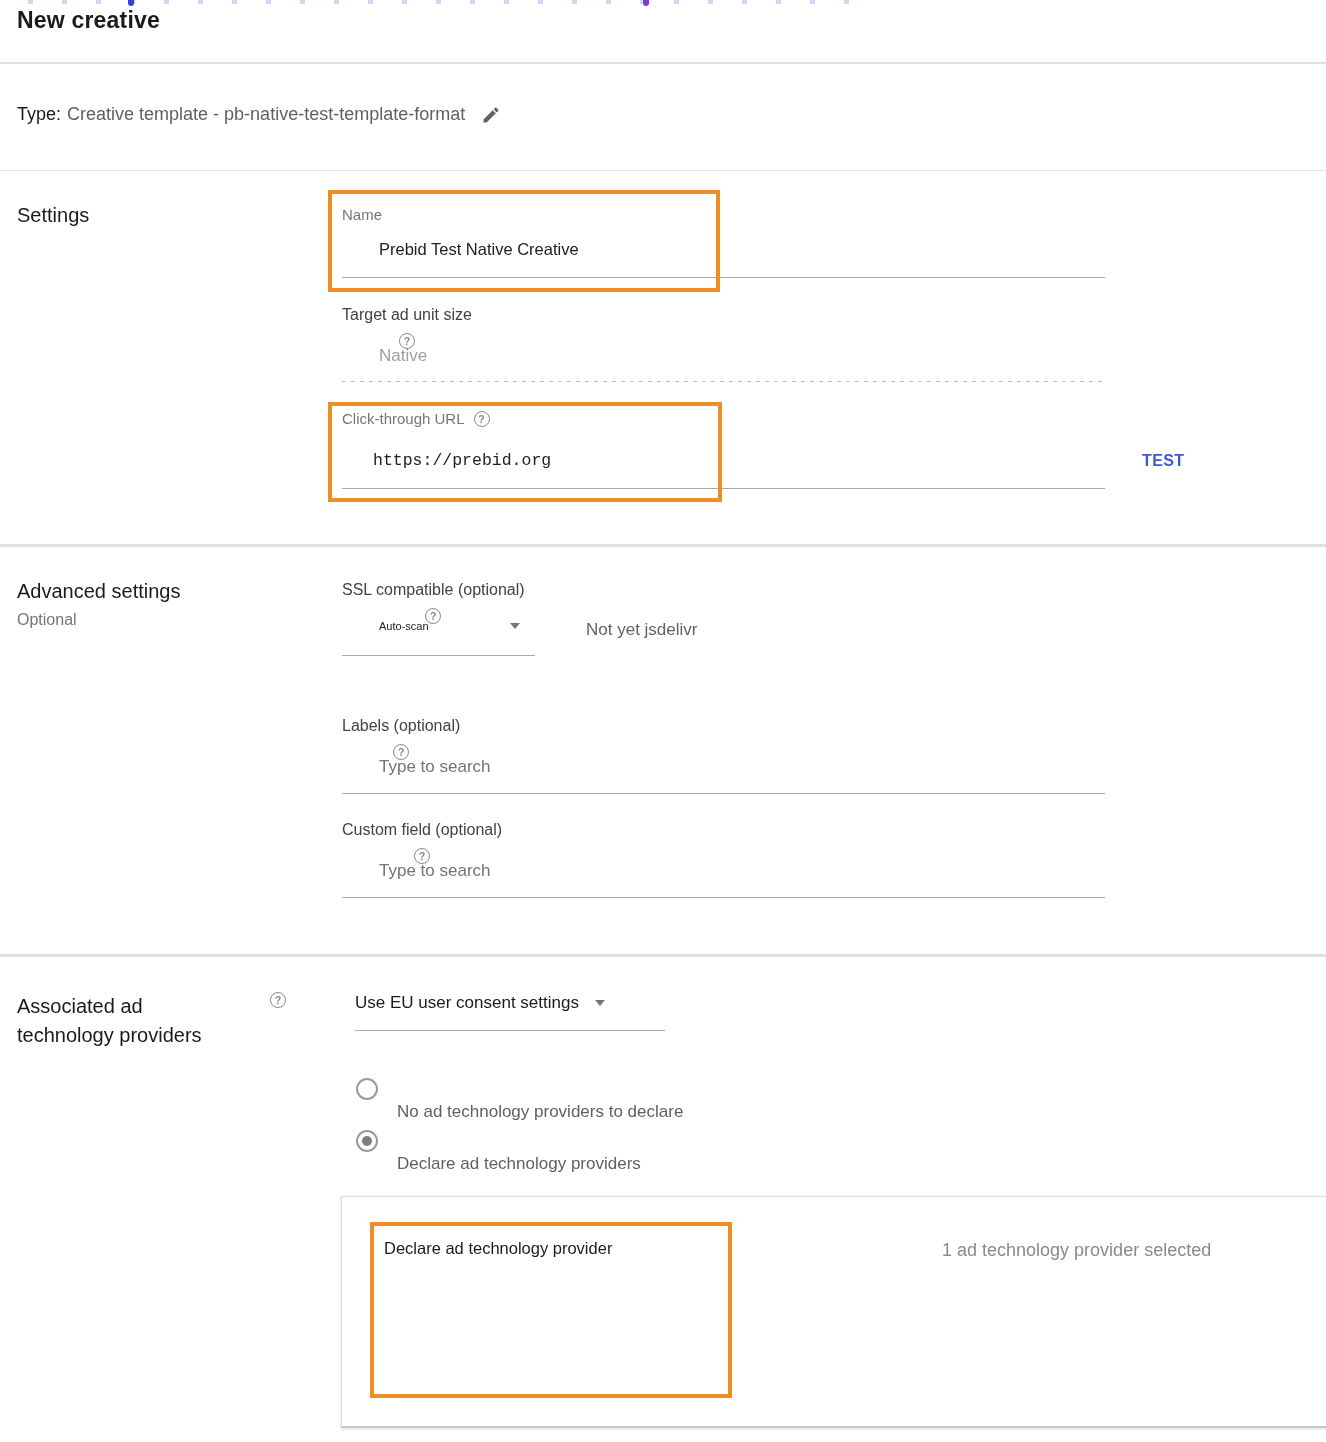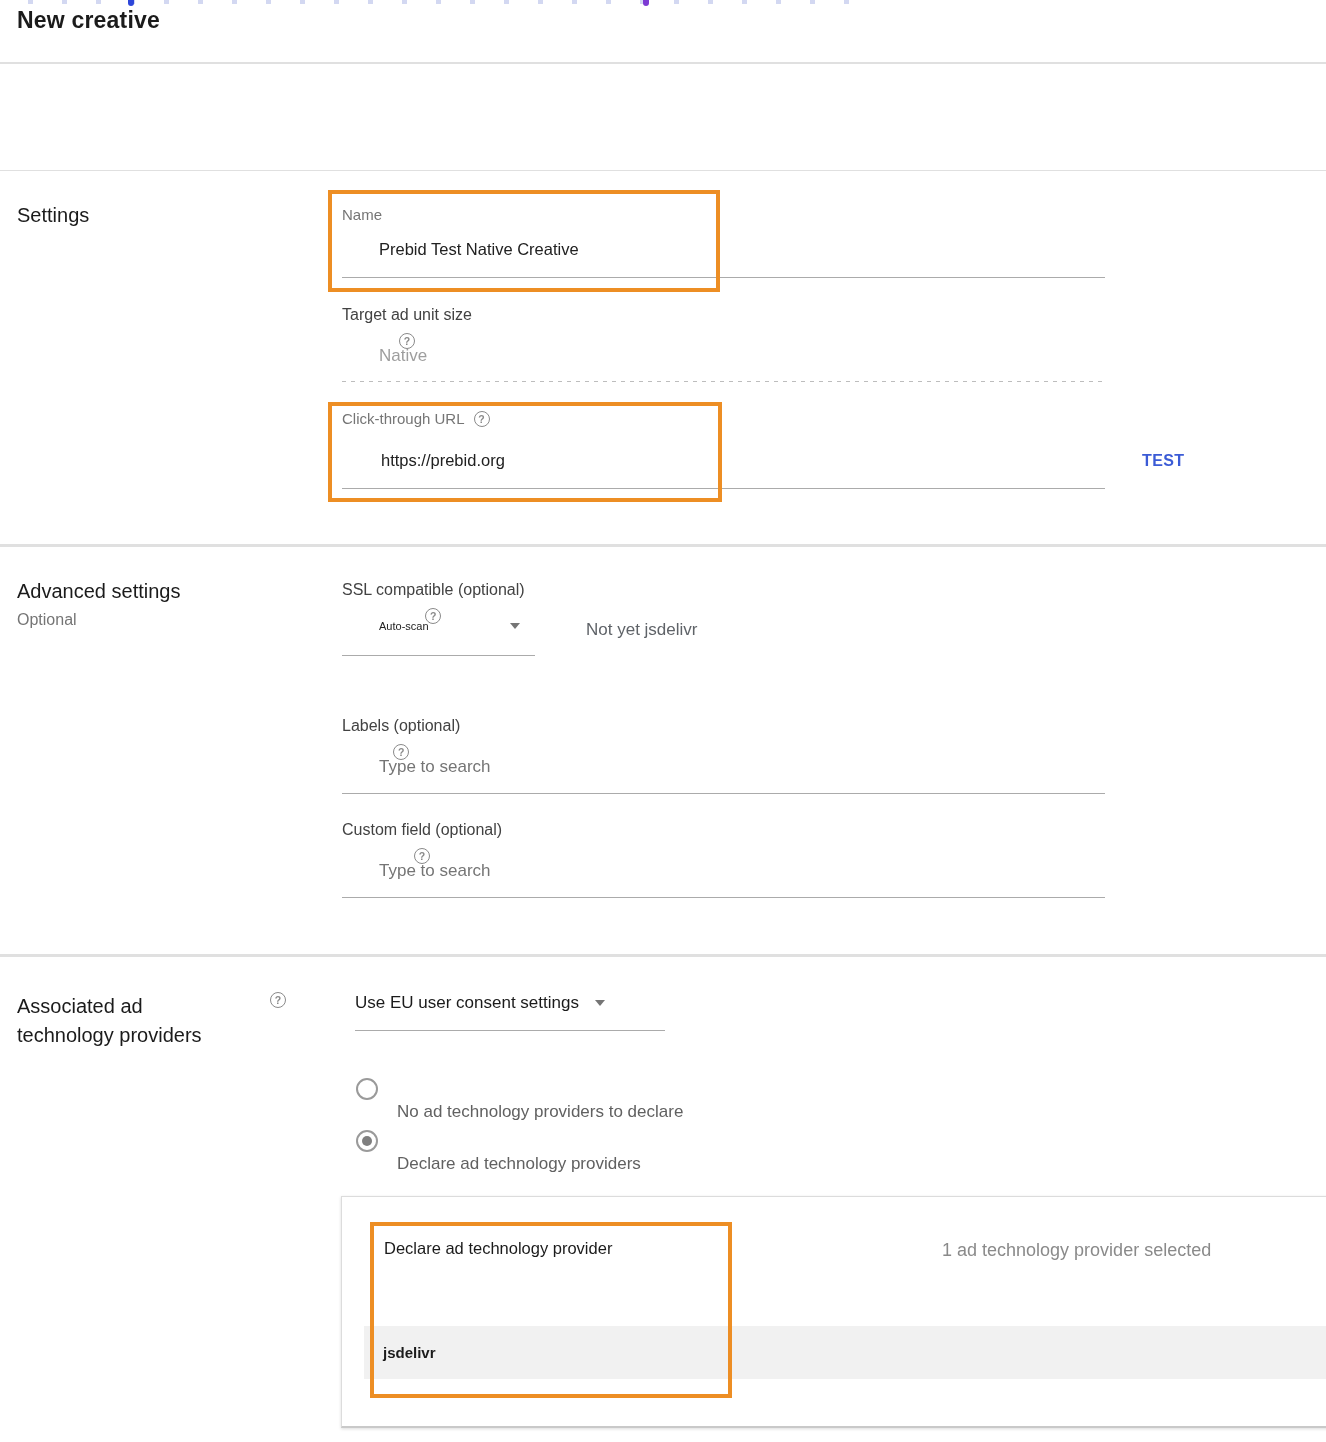--- a/index.html
+++ b/index.html
@@ -81,20 +81,29 @@
 <div id="app">
 
   <div class="abs crumb-strip"></div>
   <div class="abs crumb-dot-blue"></div>
   <div class="abs crumb-dot-purple"></div>
 
   <h1 class="abs page-title">New creative</h1>
 
   <div class="abs divider" style="top:62px;height:2px;"></div>
 
+  <div class="abs type-row">
+    <span class="type-label">Type:</span>
+    <span class="type-value">Creative template - pb-native-test-template-format</span>
+    <span class="pencil">
+      <svg width="20" height="20" viewBox="0 0 24 24" fill="#5F6368">
+          <path d="M3 17.25V21h3.75L17.81 9.94l-3.75-3.75L3 17.25zM20.71 7.04c.39-.39.39-1.02 0-1.41l-2.34-2.34c-.39-.39-1.02-.39-1.41 0l-1.83 1.83 3.75 3.75 1.83-1.83z"></path>
+        </svg>
+    </span>
+  </div>
 
   <div class="abs divider" style="top:170px;height:1px;"></div>
 
   <div class="abs section-heading" style="left:17px;top:204px;">Settings</div>
 
   <div class="abs field-label" style="left:342px;top:206px;">Name</div>
   <div class="abs field-value" style="left:342px;top:240px;">Prebid Test Native Creative</div>
   <div class="abs underline" style="left:342px;top:277px;width:763px;"></div>
   <div class="abs orange-box" style="left:328px;top:190px;width:392px;height:102px;"></div>
 
@@ -102,21 +111,21 @@
     <span>Target ad unit size</span>
     <span class="help">?</span>
   </div>
   <div class="abs field-value muted" style="left:342px;top:346px;">Native</div>
   <div class="abs underline dashed" style="left:342px;top:381px;width:763px;"></div>
 
   <div class="abs field-label" style="left:342px;top:410px;">
     <span>Click-through URL</span>
     <span class="help">?</span>
   </div>
-  <div class="abs field-value" style="left:344px;top:451px;">https://prebid.org</div>
+  <div class="abs field-value" style="left:336px;top:451px;font-family:Liberation Mono, monospace;">https://prebid.org</div>
   <div class="abs underline" style="left:342px;top:488px;width:763px;"></div>
   <div class="abs test-link" style="left:1142px;top:452px;">TEST</div>
   <div class="abs orange-box" style="left:328px;top:402px;width:394px;height:100px;"></div>
 
   <div class="abs divider" style="top:544px;height:3px;"></div>
 
   <div class="abs section-heading" style="left:17px;top:580px;">Advanced settings</div>
   <div class="abs section-sub" style="left:17px;top:611px;">Optional</div>
 
   <div class="abs field-label dark" style="left:342px;top:581px;">
@@ -163,19 +172,16 @@
     <span class="radio-label">No ad technology providers to declare</span>
   </div>
   <div class="abs radio-row" style="left:356px;top:1108px;">
     <span class="radio on"></span>
     <span class="radio-label">Declare ad technology providers</span>
   </div>
 
   <div class="abs card" style="left:341px;top:1196px;width:1000px;height:232px;">
     <div class="abs card-title" style="left:42px;top:42px;">Declare ad technology provider</div>
     <div class="abs card-summary" style="left:600px;top:43px;">1 ad technology provider selected</div>
-    <div class="abs provider-row" style="left:22px;top:129px;width:962px;height:53px;">
-      <span class="provider-name">jsdelivr</span>
-    </div>
   </div>
   <div class="abs orange-box" style="left:370px;top:1222px;width:362px;height:176px;"></div>
 
 </div>
 
 </body></html>

